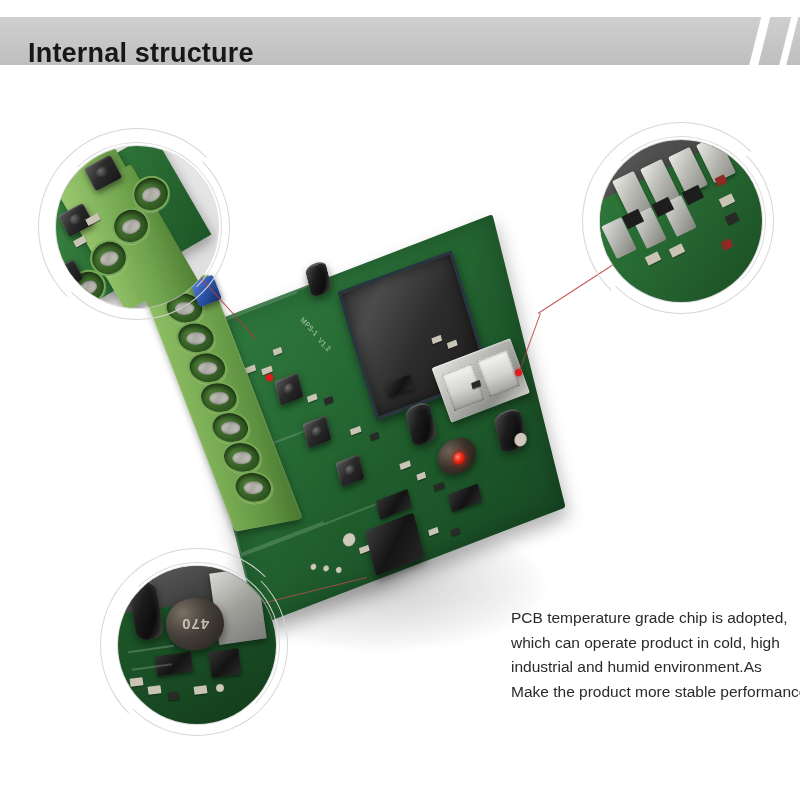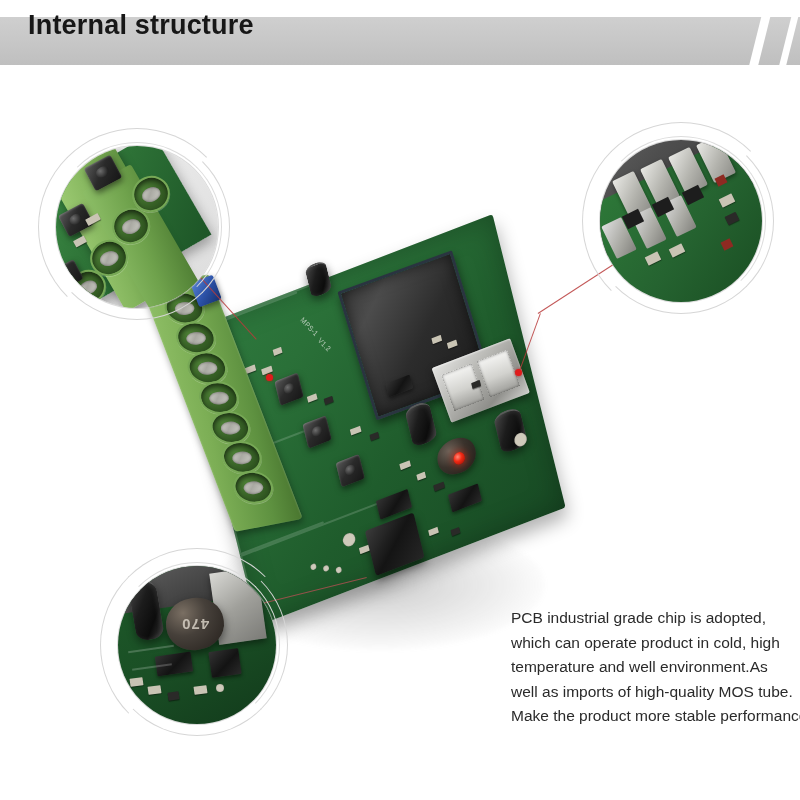--- a/index.html
+++ b/index.html
@@ -17,21 +17,21 @@
     background:linear-gradient(180deg,#cfcfcf 0%,#c8c8c8 45%,#bfbfbf 100%);
     overflow:hidden;
   }
   .header-band .slash{
     position:absolute;top:-8px;height:66px;width:9px;background:#ffffff;
     transform:skewX(-14deg);
   }
   .header-band .slash.s1{right:36px;}
   .header-band .slash.s2{right:8px;width:7px;}
   .header-title{
-    position:absolute;left:28px;top:8px;width:600px;
+    position:absolute;left:28px;top:36px;width:600px;
     font-size:27px;font-weight:bold;color:#171717;
     letter-spacing:.2px;line-height:34px;white-space:nowrap;
     font-family:"Liberation Sans","DejaVu Sans",sans-serif;
   }
 
   
   .desc{
     position:absolute;left:511px;top:606px;width:288px;
     font-size:15.5px;line-height:24.6px;color:#2a2a2a;
     font-family:"Liberation Sans","DejaVu Sans",sans-serif;
@@ -373,20 +373,19 @@
         <div class="zg smd" style="left:12px;top:112px;width:13px;height:8px;transform:rotate(-8deg);"></div>
         <div class="zg smd" style="left:30px;top:120px;width:13px;height:8px;transform:rotate(-8deg);"></div>
         <div class="zg smd dark" style="left:50px;top:126px;width:11px;height:8px;transform:rotate(-8deg);"></div>
         <div class="zg smd" style="left:76px;top:120px;width:13px;height:8px;transform:rotate(-8deg);"></div>
         <div class="zg pad" style="left:98px;top:118px;width:8px;height:8px;"></div>
       </div>
     </div>
   </div>
 
   <div class="desc">
-    <span class="ln">PCB industrial grade chip is adopted,</span>
+    <span class="ln">PCB temperature grade chip is adopted,</span>
     <span class="ln">which can operate product in cold, high</span>
-    <span class="ln">temperature and well environment.As</span>
-    <span class="ln">well as imports of high-quality MOS tube.</span>
+    <span class="ln">industrial and humid environment.As</span>
     <span class="ln">Make the product more stable performance</span>
   </div>
 
 </div>
 
 </body></html>

